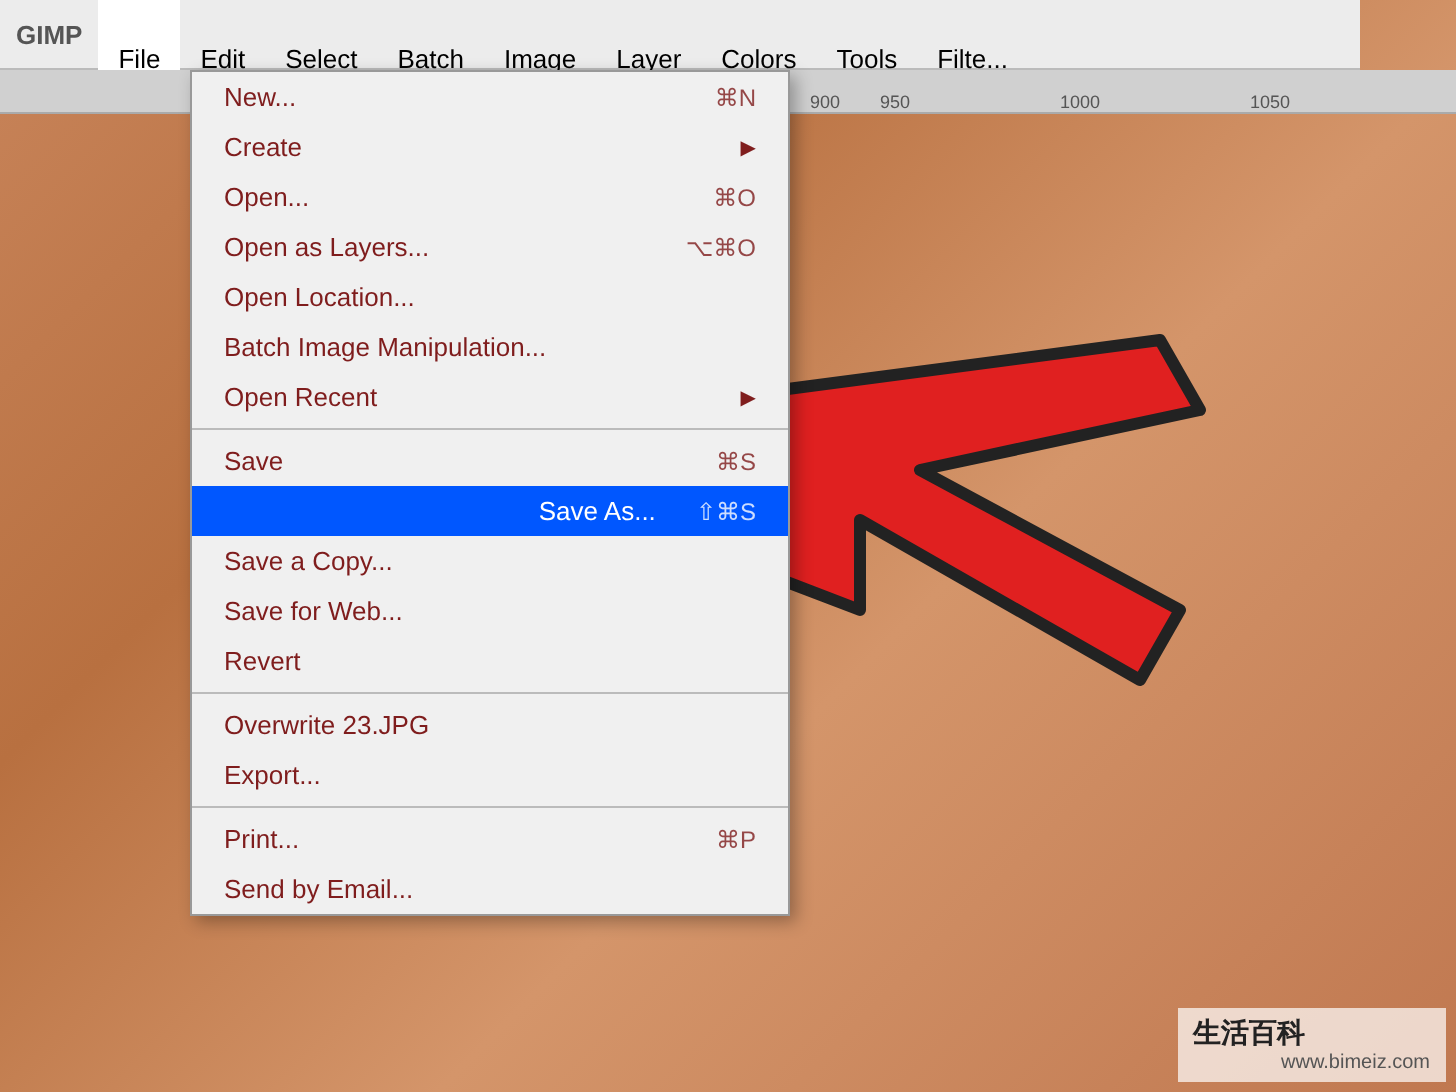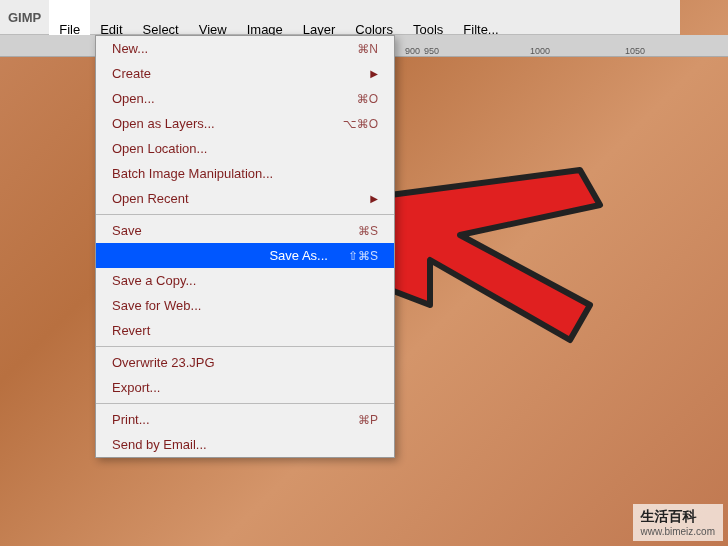--- a/index.html
+++ b/index.html
@@ -151,46 +151,47 @@
 
     .watermark .zh {
       font-size: 14px;
       color: #222;
       font-weight: bold;
     }
 
     .watermark .url {
       font-size: 10px;
       color: #555;
+      margin-left: 44px;
     }
   </style>
 </head>
 <body>
 
 <div class="background"></div>
 
 <div class="menubar">
   <div class="gimp-logo">GIMP</div>
   <div class="menu-item active">File</div>
   <div class="menu-item">Edit</div>
   <div class="menu-item">Select</div>
-  <div class="menu-item">View</div>
+  <div class="menu-item">Batch</div>
   <div class="menu-item">Image</div>
   <div class="menu-item">Layer</div>
   <div class="menu-item">Colors</div>
   <div class="menu-item">Tools</div>
   <div class="menu-item">Filte...</div>
 </div>
 
 <div class="ruler-top">
   <span class="tick" style="left:120px">750</span>
   <span class="tick" style="left:215px">800</span>
   <span class="tick" style="left:310px">850</span>
   <span class="tick" style="left:405px">900</span>
-  <span class="tick" style="left:424px">950</span>
+  <span class="tick" style="left:440px">950</span>
   <span class="tick" style="left:530px">1000</span>
   <span class="tick" style="left:625px">1050</span>
 </div>
 
 <div class="dropdown">
   <div class="dropdown-item">
     <span>New...</span>
     <span class="shortcut">⌘N</span>
   </div>
   <div class="dropdown-item has-arrow">

